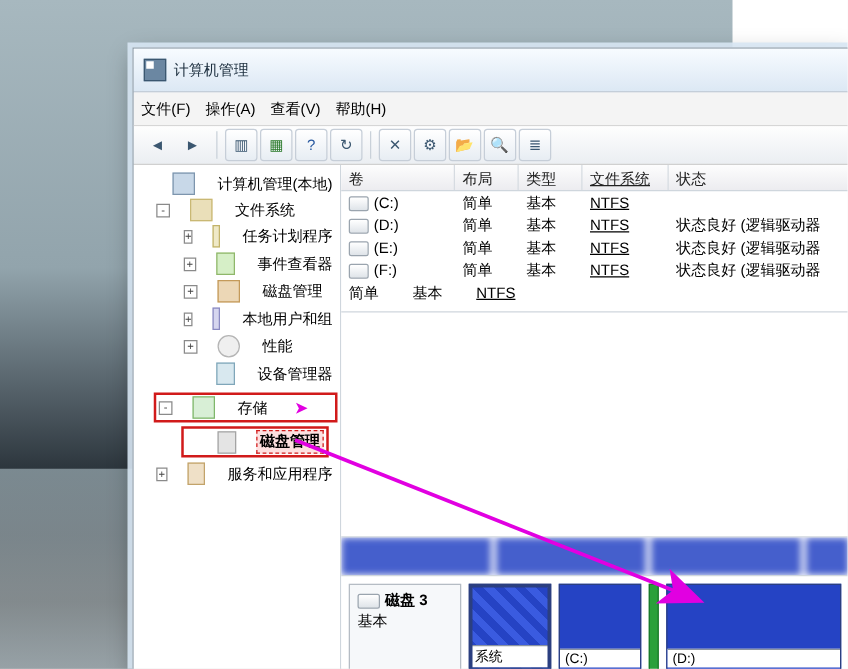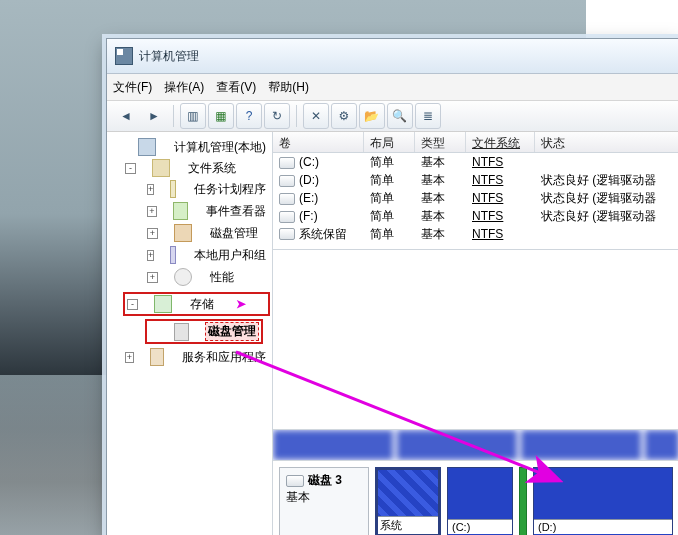--- a/index.html
+++ b/index.html
@@ -141,20 +141,27 @@
                         <span class="lbl">本地用户和组</span>
                       </div>
                     </li>
                   <li>
                       <div class="row">
                         <span class="tg">+</span>
                         <span class="ic perf"></span>
                         <span class="lbl">性能</span>
                       </div>
                     </li>
+                  <li>
+                      <div class="row">
+                        <span class="tg none"></span>
+                        <span class="ic dev"></span>
+                        <span class="lbl">设备管理器</span>
+                      </div>
+                    </li>
                 </ul>
               </li>
               <li>
                 <div class="row hl-red" style="margin:2px 0;">
                   <span class="tg">-</span>
                   <span class="ic" style="background:#d8efd6;border-color:#7fb76a;"></span>
                   <span class="lbl">存储</span>
                   <span style="margin-left:4px;color:#e100e1;font-weight:bold;">➤</span>
                 </div>
                 <ul style="padding-left:22px;font-weight:bold;">
@@ -209,21 +216,20 @@
               <div class="col-st">状态良好 (逻辑驱动器</div>
             </div>
             <div class="grow">
               <div class="col-v"><span class="vol-ic"></span>(F:)</div>
               <div class="col-l">简单</div>
               <div class="col-t">基本</div>
               <div class="col-fs">NTFS</div>
               <div class="col-st">状态良好 (逻辑驱动器</div>
             </div>
             <div class="grow">
-              <div class="col-v"><span class="vol-ic"></span>系统保留</div>
               <div class="col-l">简单</div>
               <div class="col-t">基本</div>
               <div class="col-fs">NTFS</div>
             </div>
           </div>
         <div class="spacer"></div>
 
         <div style="height:30px;border-top:1px solid #cfd6dd;display:flex;align-items:center;overflow:hidden;">
           <div class="blur" style="flex:1;height:100%;background:repeating-linear-gradient(90deg,#2543c4 0 120px,#fff 120px 124px);"></div>
         </div>

